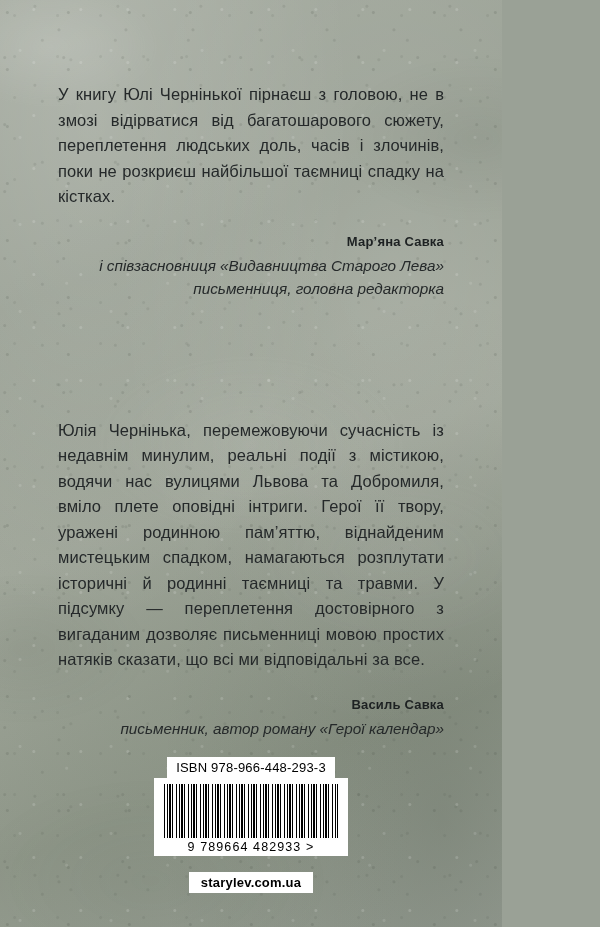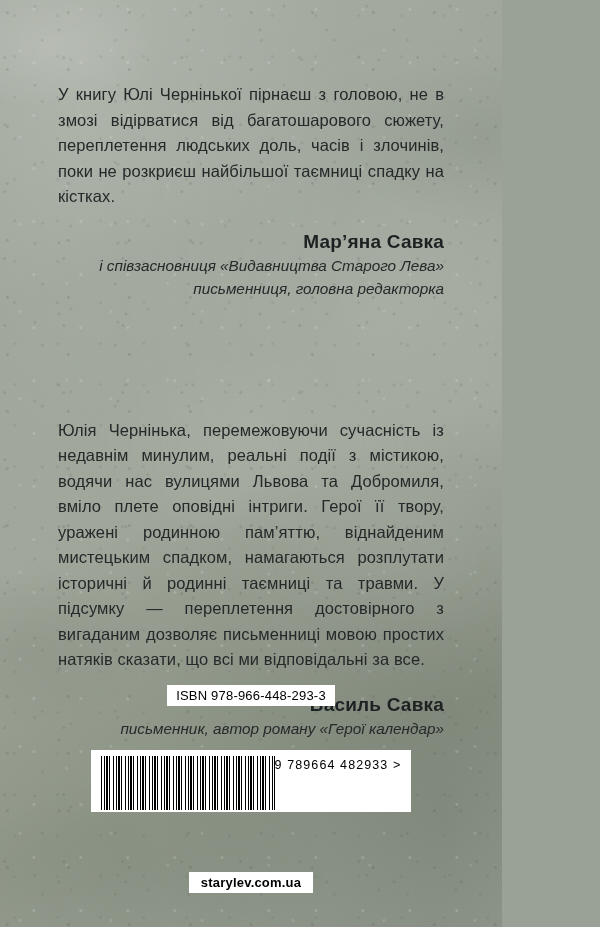--- a/index.html
+++ b/index.html
@@ -75,21 +75,21 @@
     text-justify: inter-word;
     letter-spacing: 0.1px;
     margin: 0;
   }
   .attrib {
     margin-top: 20px;
     text-align: right;
   }
   .attrib-name {
     font-weight: bold;
-    font-size: 19px;
+    font-size: 13px;
     color: #1d2122;
     letter-spacing: 0.2px;
     line-height: 24px;
   }
   .attrib-role {
     font-style: italic;
     font-size: 15.3px;
     color: #25292a;
     line-height: 23px;
   }
@@ -97,35 +97,35 @@
   
   .barcode-area {
     position: absolute;
     left: 0;
     right: 0;
     bottom: 34px;
     z-index: 4;
     display: flex;
     flex-direction: column;
     align-items: center;
-    gap: 44px;
   }
   .isbn-label {
     background: #ffffff;
     color: #000;
     font-size: 13px;
     padding: 3px 9px 3px 9px;
     letter-spacing: 0.2px;
     line-height: 15px;
   }
   .barcode-box {
     background: #ffffff;
     padding: 6px 10px 2px 10px;
     display: flex;
-    flex-direction: row;
+    flex-direction: column;
+    align-items: center;
   }
   .bars {
     height: 54px;
     width: 174px;
     background-repeat: repeat-x;
     background-size: 12px 100%;
     background-image:
       linear-gradient(90deg,
         #000 0 1px, #fff 1px 3px,
         #000 3px 4px, #fff 4px 5px,

